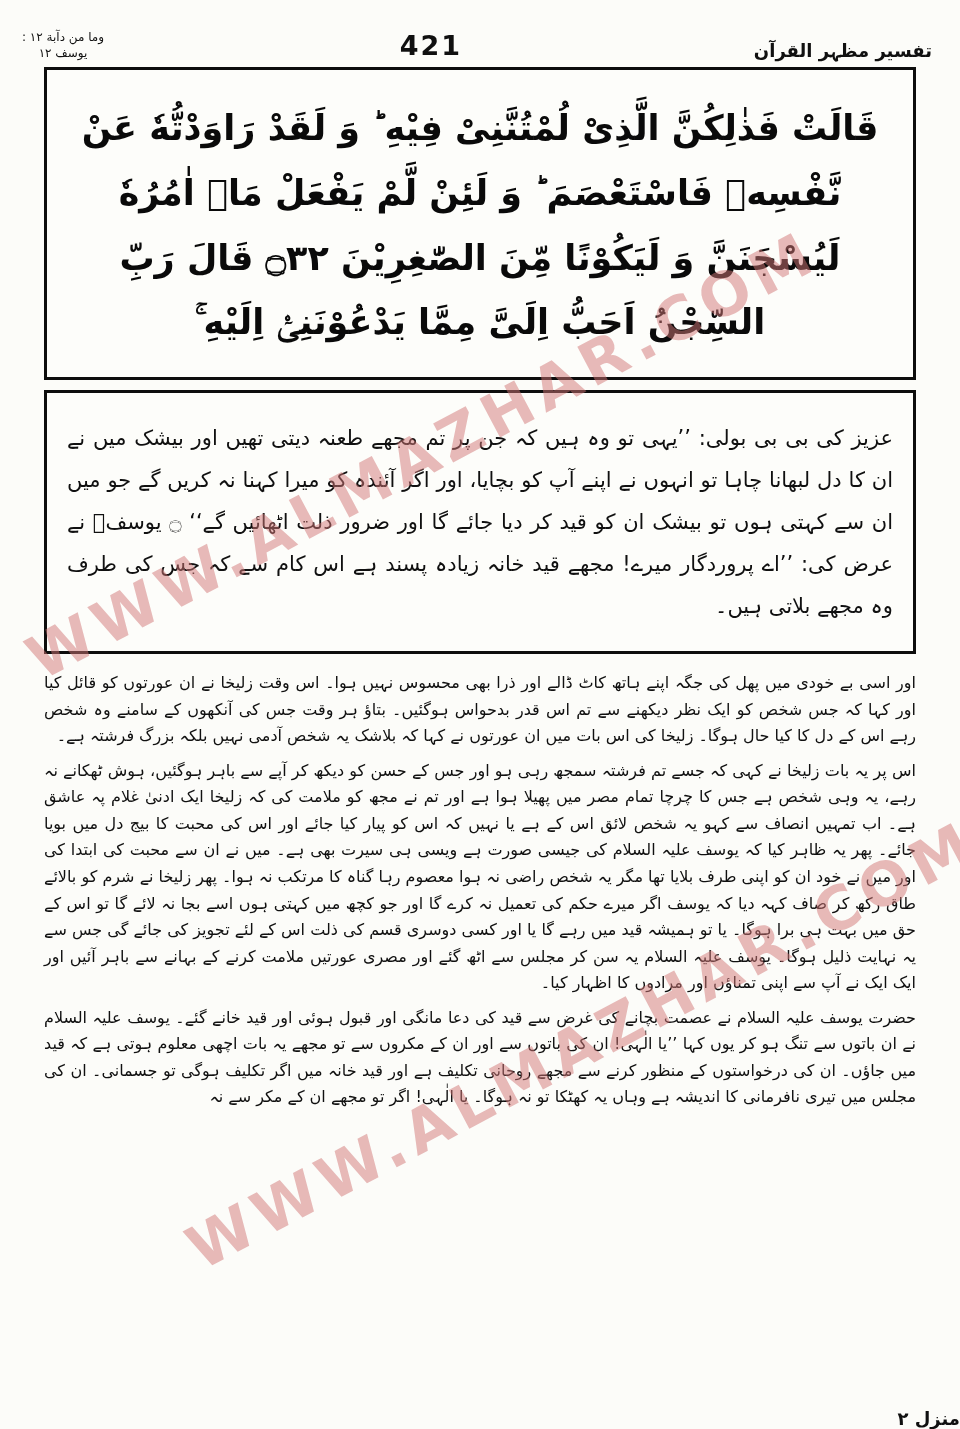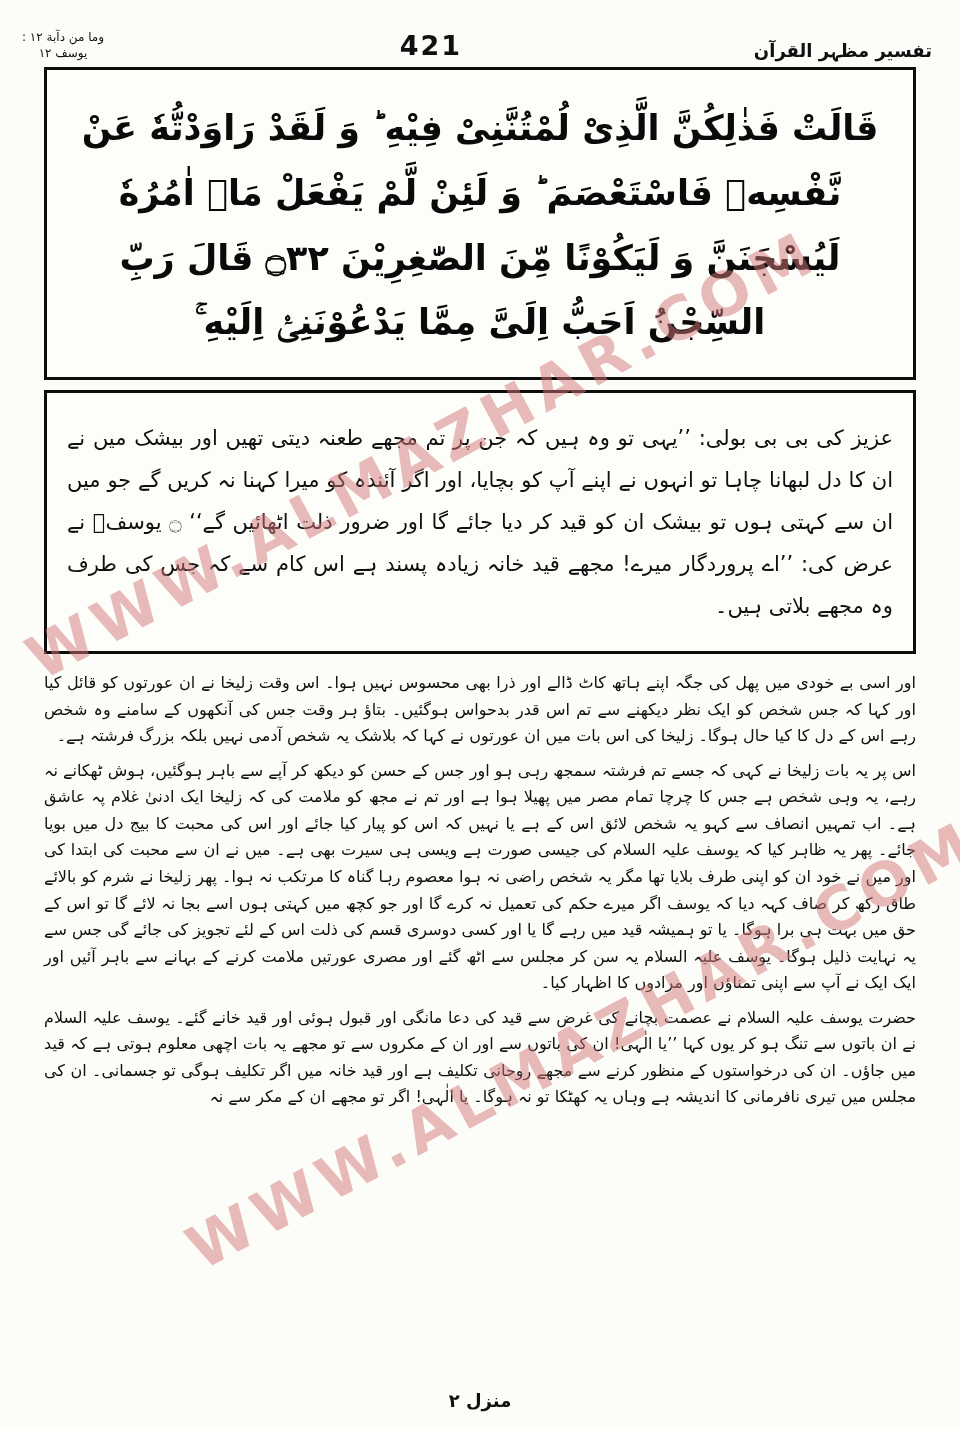--- a/index.html
+++ b/index.html
@@ -82,22 +82,22 @@
     font-size: 16px;
     line-height: 1.66;
     text-align: justify;
     direction: rtl;
   }
   
   .page-footer {
     position: absolute;
     left: 0;
     right: 0;
-    bottom: 18px;
-    text-align: center;
+    bottom: 0;
+    text-align: right;
     font-size: 18px;
     font-weight: 700;
   }
   
   .watermark {
     position: absolute;
     direction: ltr;
     white-space: nowrap;
     font-family: "DejaVu Sans", sans-serif;
     font-weight: 700;

